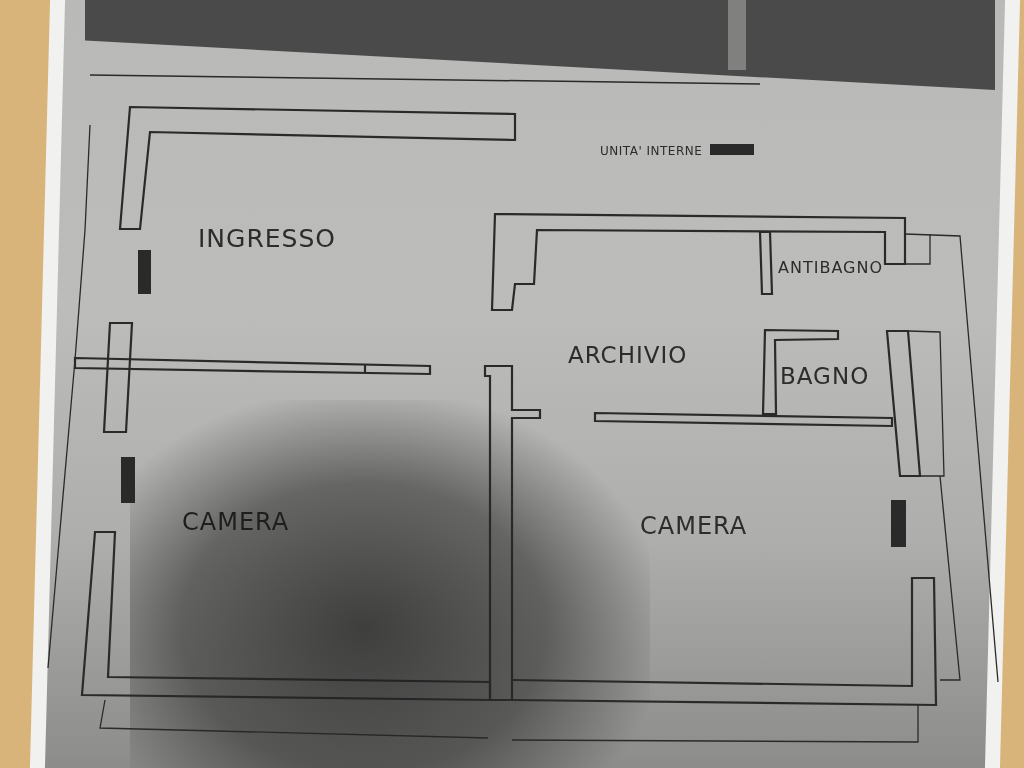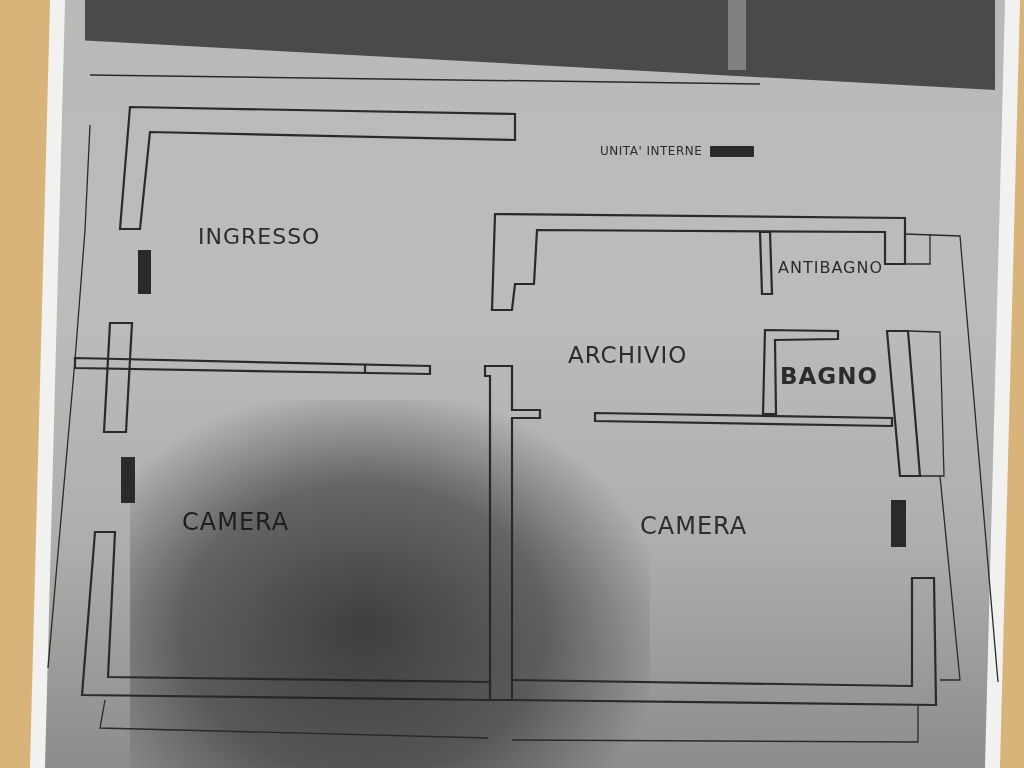--- a/index.html
+++ b/index.html
@@ -32,21 +32,21 @@
     position:absolute; left:130px; top:400px; width:520px; height:380px;
     background:radial-gradient(ellipse at 45% 60%, rgba(30,30,30,.75) 0%, rgba(40,40,40,.55) 45%, rgba(60,60,60,0) 75%);
     pointer-events:none;
   }
   svg.plan { position:absolute; left:0; top:0; }
   .room-label {
     position:absolute; color:#2c2c2c; letter-spacing:1px;
     font-family:"DejaVu Sans", sans-serif; white-space:nowrap;
   }
   .legend {
-    position:absolute; left:600px; top:144px; display:flex; align-items:center; gap:8px;
+    position:absolute; left:600px; top:144px; display:flex; align-items:flex-start; gap:8px;
   }
   .legend-text { font-size:12px; color:#2c2c2c; letter-spacing:.5px; }
   .legend-swatch { width:44px; height:11px; background:#2a2a2a; }
 </style>
 </head>
 <body>
 
 <div class="paper-white"></div>
 <div class="paper"></div>
 <div class="top-shadow"></div>
@@ -96,18 +96,18 @@
   </g>
 </svg>
 
 <div class="hand-shadow"></div>
 
 <div class="legend">
   <span class="legend-text">UNITA' INTERNE</span>
   <span class="legend-swatch"></span>
 </div>
 
-<div class="room-label" style="left:198px;top:224px;font-size:22px;">INGRESSO</div>
+<div class="room-label" style="left:198px;top:224px;font-size:25px;">INGRESSO</div>
 <div class="room-label" style="left:568px;top:322px;font-size:23px;margin-top:20px;">ARCHIVIO</div>
 <div class="room-label" style="left:778px;top:258px;font-size:16px;">ANTIBAGNO</div>
-<div class="room-label" style="left:780px;top:363px;font-size:23px;font-weight:bold;">BAGNO</div>
+<div class="room-label" style="left:780px;top:363px;font-size:23px;">BAGNO</div>
 <div class="room-label" style="left:182px;top:508px;font-size:24px;color:#1e1e1e;">CAMERA</div>
 <div class="room-label" style="left:640px;top:512px;font-size:24px;">CAMERA</div>
 
 </body></html>

